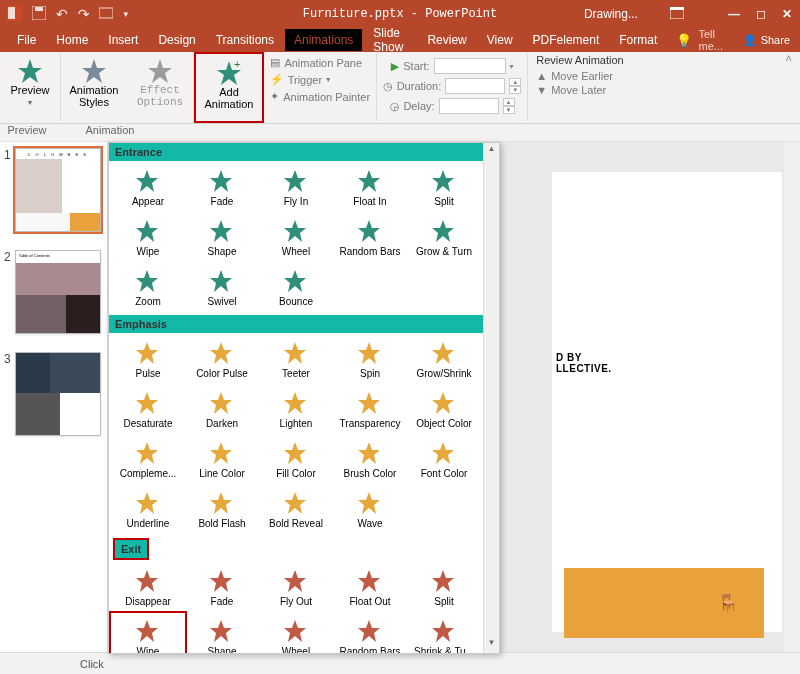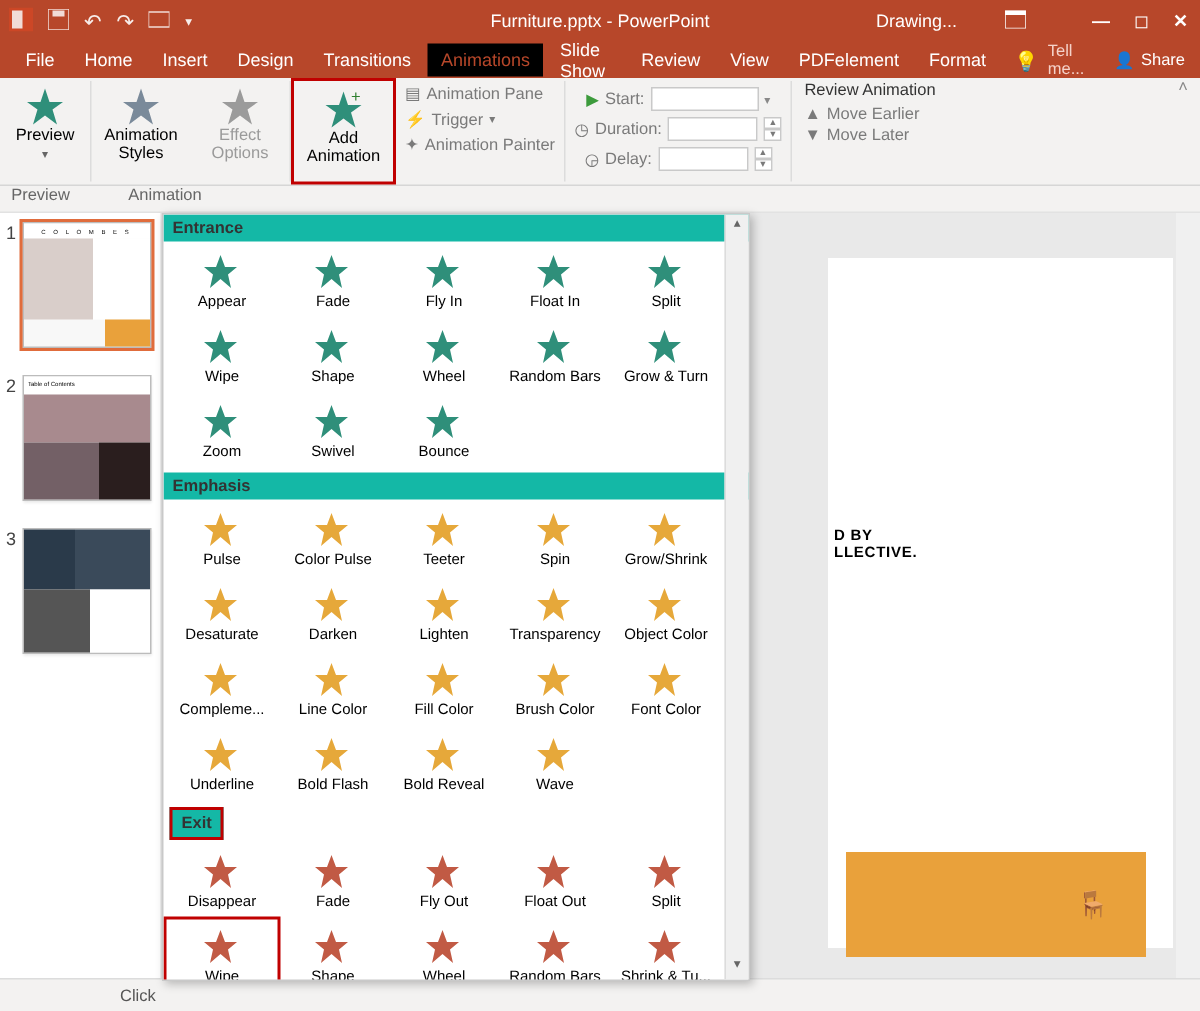--- a/index.html
+++ b/index.html
@@ -1,20 +1,20 @@
 <!DOCTYPE html>
 <html><head>
 <meta charset="utf-8">
 <style>
   * { box-sizing: border-box; margin: 0; padding: 0; font-family: "Segoe UI", Arial, sans-serif; }
   body { width: 800px; height: 674px; background: #fff; overflow: hidden; font-size: 11px; }
   .titlebar { height: 28px; background: #b7472a; color: #fff; display: flex; align-items: center; position: relative; }
   .qat { display: flex; align-items: center; gap: 10px; padding-left: 6px; }
   .qat svg, .qat span { opacity: .9; }
-  .title-center { position: absolute; left: 50%; transform: translateX(-50%); font-size: 12px; }
+  .title-center { position: absolute; left: 50%; transform: translateX(-50%); font-size: 12px; font-family: Liberation Mono, monospace; }
   .title-right { margin-left: auto; display: flex; align-items: center; gap: 32px; padding-right: 8px; font-size: 12px; }
   .winbtns { display: flex; gap: 16px; margin-left: 12px;}
   .tabs { height: 24px; background: #b7472a; color: #fff; display: flex; align-items: center; padding-left: 8px; gap: 2px; position: relative;}
   .tab { padding: 4px 9px; font-size: 12px; }
   .tab.active { background: #000000; color: #b7472a; }
   .tell { margin-left: auto; display:flex; align-items:center; gap:6px; color:#f5d2c9; padding:0 8px;}
   .share { display:flex; align-items:center; gap:4px; padding:0 10px;}
   .ribbon { height: 72px; background: #f3f2f1; display: flex; border-bottom: 1px solid #d6d6d6; }
   .grp { display:flex; flex-direction:column; align-items:center; justify-content:flex-start; padding: 2px 6px; position:relative;}
   .sep { width:1px; background:#dcdcdc; margin: 2px 0;}
@@ -144,21 +144,21 @@
         </svg>
       <div class="lbl" style="white-space:pre-line;">Animation
 Styles</div>
     </div>
   </div>
   <div class="grp">
     <div class="big">
       <svg class="staricon">
           <polygon class="grey" points="13,1 16,10 25,10 18,15 21,25 13,19 5,25 8,15 1,10 10,10"></polygon>
         </svg>
-      <div class="lbl" style="white-space:pre-line;color:#9a9a9a;">Effect
+      <div class="lbl" style="white-space:pre-line;color:#9a9a9a;font-family:Liberation Mono, monospace;">Effect
 Options</div>
     </div>
   </div>
   <div class="sep"></div>
   <div class="grp add-anim">
     <div class="big">
       <svg class="staricon">
           <polygon class="green" points="13,1 16,10 25,10 18,15 21,25 13,19 5,25 8,15 1,10 10,10"></polygon>
           <text x="18" y="8" font-size="11" fill="#2f7f2f">+</text>
         </svg>

